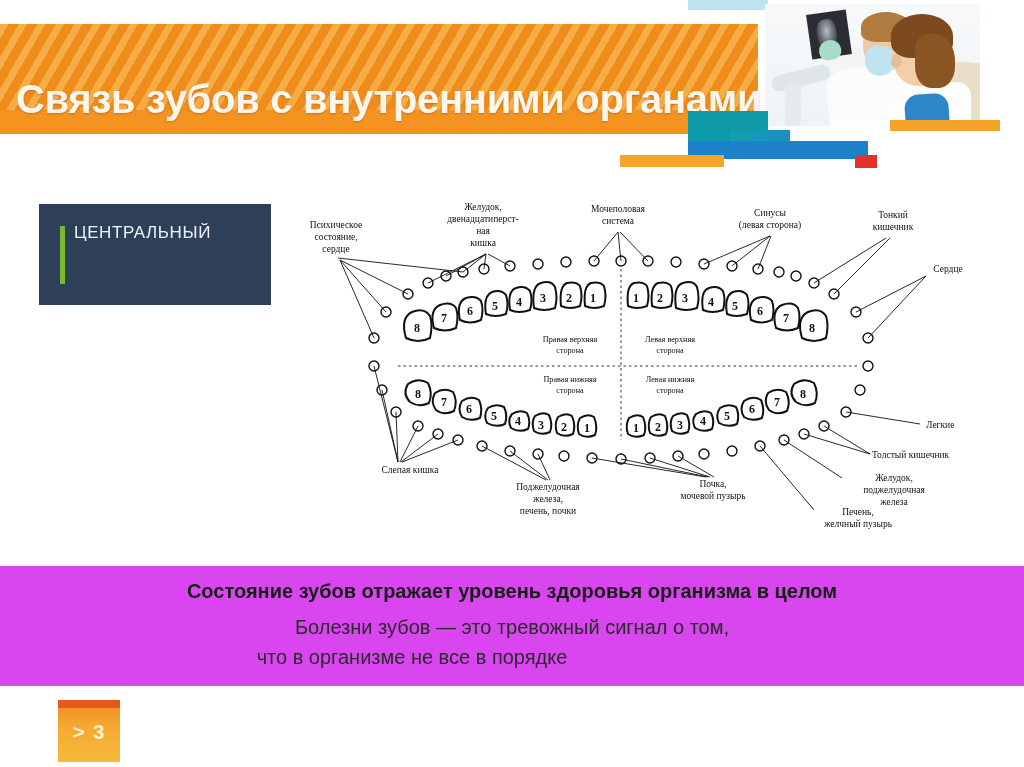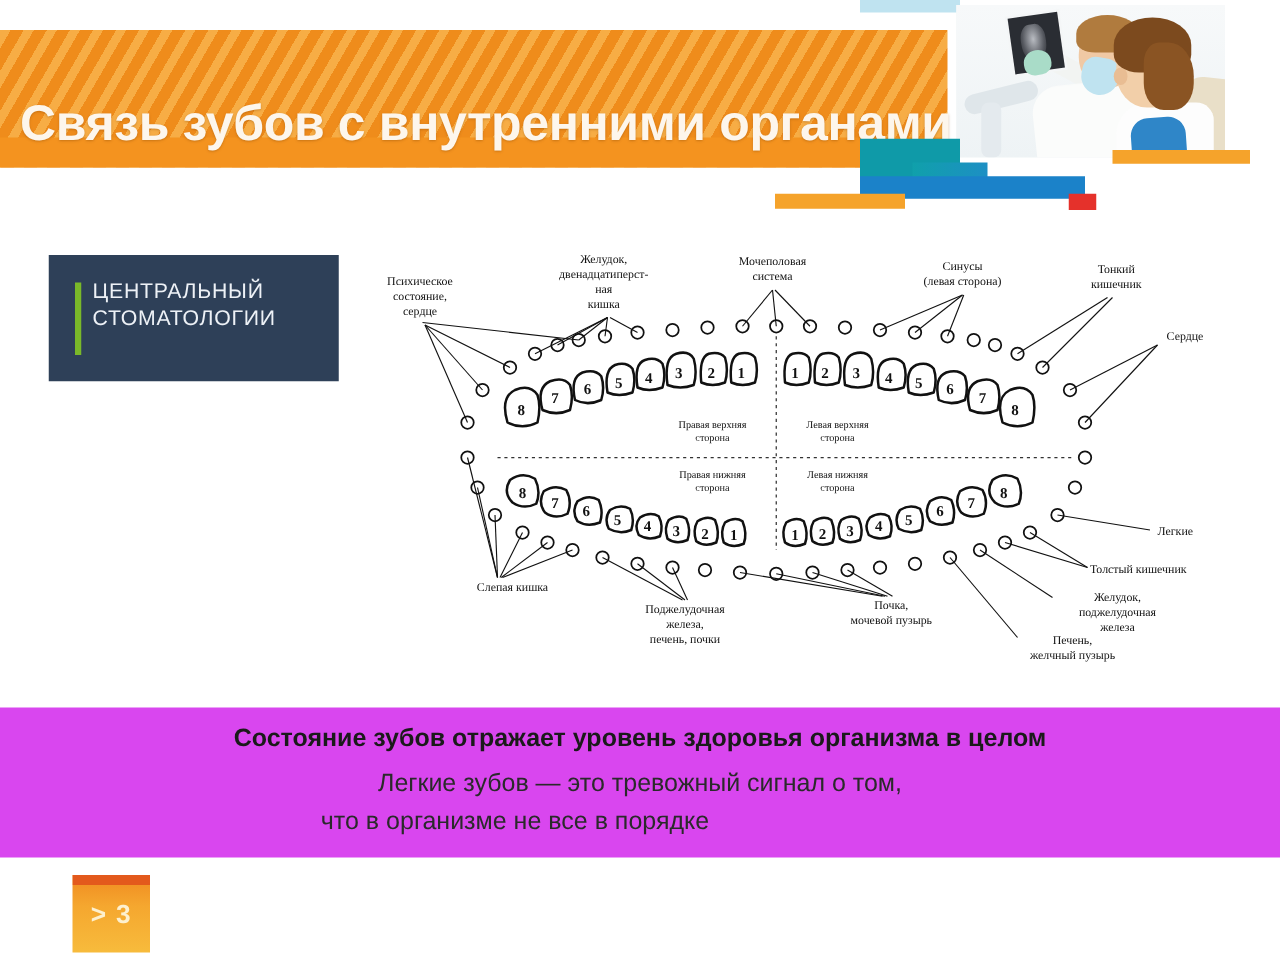--- a/index.html
+++ b/index.html
@@ -165,21 +165,20 @@
   <div class="dec-blue"></div>
   <div class="dec-orange-small"></div>
   <div class="dec-orange-right"></div>
   <div class="dec-red"></div>
 </div>
 
 <div id="logo-box">
   <div class="logo-bar"></div>
   <div class="logo-lines">
     <div>ЦЕНТРАЛЬНЫЙ</div>
-    <div>СТОМАТОЛОГИИ</div>
   </div>
 </div>
 
 <div id="diagram">
 <svg width="766" height="360" viewBox="0 0 766 360" xmlns="http://www.w3.org/2000/svg">
 
   <g>
     <text class="dlab" x="78" y="38" text-anchor="middle">Психическое</text>
     <text class="dlab" x="78" y="50" text-anchor="middle">состояние,</text>
     <text class="dlab" x="78" y="62" text-anchor="middle">сердце</text>
@@ -434,20 +433,20 @@
     <path class="tline" d="M448,287 L334,268"></path>
     <path class="tline" d="M450,287 L363,269"></path>
     <path class="tline" d="M452,287 L392,268"></path>
     <path class="tline" d="M456,287 L420,266"></path>
   </g>
 </svg>
 </div>
 
 <div id="bottom-panel">
   <div class="bp-line1">Состояние зубов отражает уровень здоровья организма в целом</div>
-  <div class="bp-line2">Легкие зубов — это тревожный сигнал о том,</div>
+  <div class="bp-line2">Болезни зубов — это тревожный сигнал о том,</div>
   <div class="bp-line3">что в организме не все в порядке</div>
 </div>
 
 <div id="page-badge">
   <div class="badge-top"></div>
   <div class="badge-txt">&gt; 3</div>
 </div>
 
 </body></html>

